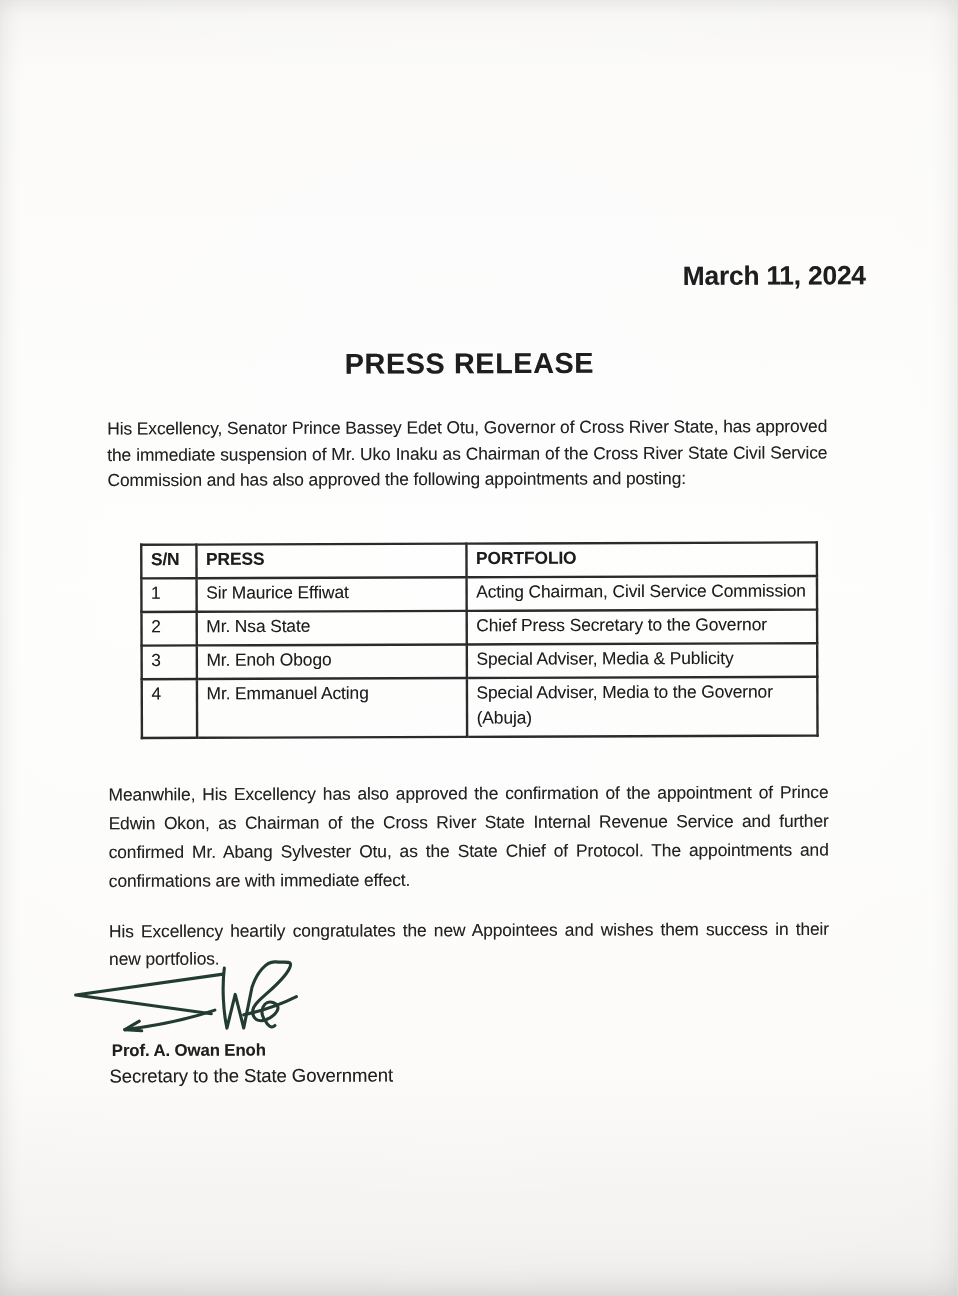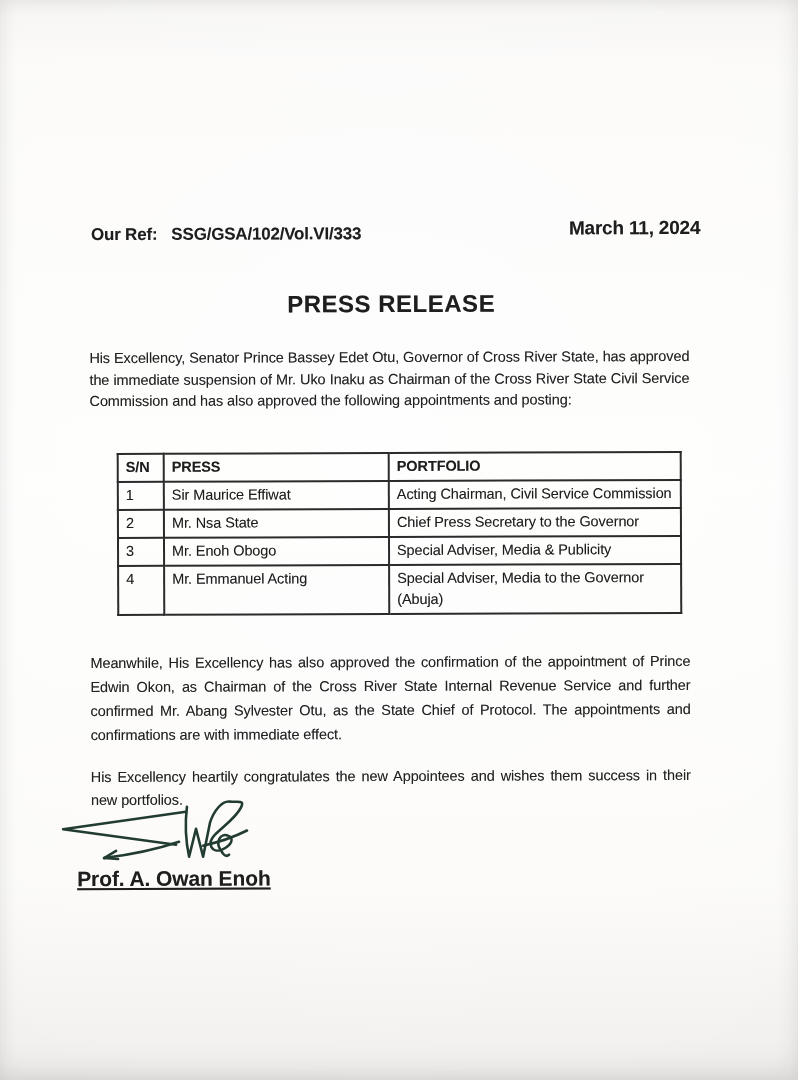--- a/index.html
+++ b/index.html
@@ -17,55 +17,52 @@
     box-shadow: inset -10px 0 18px rgba(60,55,50,0.035),
                 inset 8px 0 16px rgba(60,55,50,0.03),
                 inset 0 8px 14px rgba(60,55,50,0.025),
                 inset 0 -12px 18px rgba(60,55,50,0.05);
     color:#1e1e1e;
   }
   .content{position:absolute;inset:0;transform:rotate(-0.2deg);}
   .abs{position:absolute;}
   .refline{top:224px;left:92px;font-size:17px;font-weight:bold;letter-spacing:-0.2px;}
   .refline .refnum{margin-left:14px;}
-  .dateline{top:218px;left:570px;font-size:19px;font-weight:bold;letter-spacing:-0.2px;}
+  .dateline{top:218px;left:570px;font-size:22px;font-weight:bold;letter-spacing:-0.2px;}
   .title{top:290px;left:0;width:798px;text-align:center;font-size:24px;font-weight:bold;
          letter-spacing:0.5px;transform:translateX(-7px);}
   .para{left:90px;width:600px;font-size:14.5px;letter-spacing:-0.1px;
         text-align:justify;color:#222;}
   .p1{top:347px;line-height:21.5px;}
   .p2{top:650px;line-height:24px;}
   .p3{top:765px;line-height:23px;}
   table.appt{
     position:absolute;top:452px;left:117px;width:563px;
     border-collapse:collapse;table-layout:fixed;
     font-size:14.5px;letter-spacing:-0.1px;color:#1d1d1d;
   }
   table.appt td,table.appt th{
     border:2px solid #2b2b2b;padding:2px 7px 3px 7px;
     vertical-align:top;line-height:21px;text-align:left;
   }
   table.appt th{font-weight:bold;}
   col.c-sn{width:46px;} col.c-name{width:225px;} col.c-port{width:292px;}
   td.port{text-align:justify;}
   .sig-wrap{top:797px;left:58px;width:202px;height:74px;}
-  .sig-name{top:866px;left:76px;font-size:21px;font-weight:bold;letter-spacing:-0.1px;text-decoration:underline;}
+  .sig-name{top:866px;left:92px;font-size:14px;font-weight:bold;letter-spacing:-0.1px;}
   .sig-role{top:888px;left:90px;font-size:15.5px;letter-spacing:-0.1px;}
   
   .content{text-shadow:0 0 0.5px rgba(30,30,30,0.35);}
 </style>
 </head>
 <body>
 
 <div class="page">
   <div class="content">
 
-    <div class="abs refline">
-      <span>Our Ref:</span><span class="refnum">SSG/GSA/102/Vol.VI/333</span>
-    </div>
 
     <div class="abs dateline">March 11, 2024</div>
 
     <div class="abs title">PRESS RELEASE</div>
 
     <div class="abs para p1">His Excellency, Senator Prince Bassey Edet Otu, Governor of Cross River State, has approved the immediate suspension of Mr. Uko Inaku as Chairman of the Cross River State Civil Service Commission and has also approved the following appointments and posting:</div>
 
     <table class="appt">
       <colgroup>
           <col class="c-sn">
@@ -119,15 +116,16 @@
                    C155,13 163,3 171,4 C180,5 186,2 182,10
                    C177,20 164,29 156,37 C147,46 153,56 163,52
                    C172,48 176,41 169,38 C161,35 156,45 162,53 C164,57 167,60 170,57"></path>
 
           <path d="M144,48 C158,45 174,40 188,33"></path>
         </g>
       </svg>
     </div>
 
     <div class="abs sig-name">Prof. A. Owan Enoh</div>
+    <div class="abs sig-role">Secretary to the State Government</div>
 
   </div>
 </div>
 
 </body></html>

